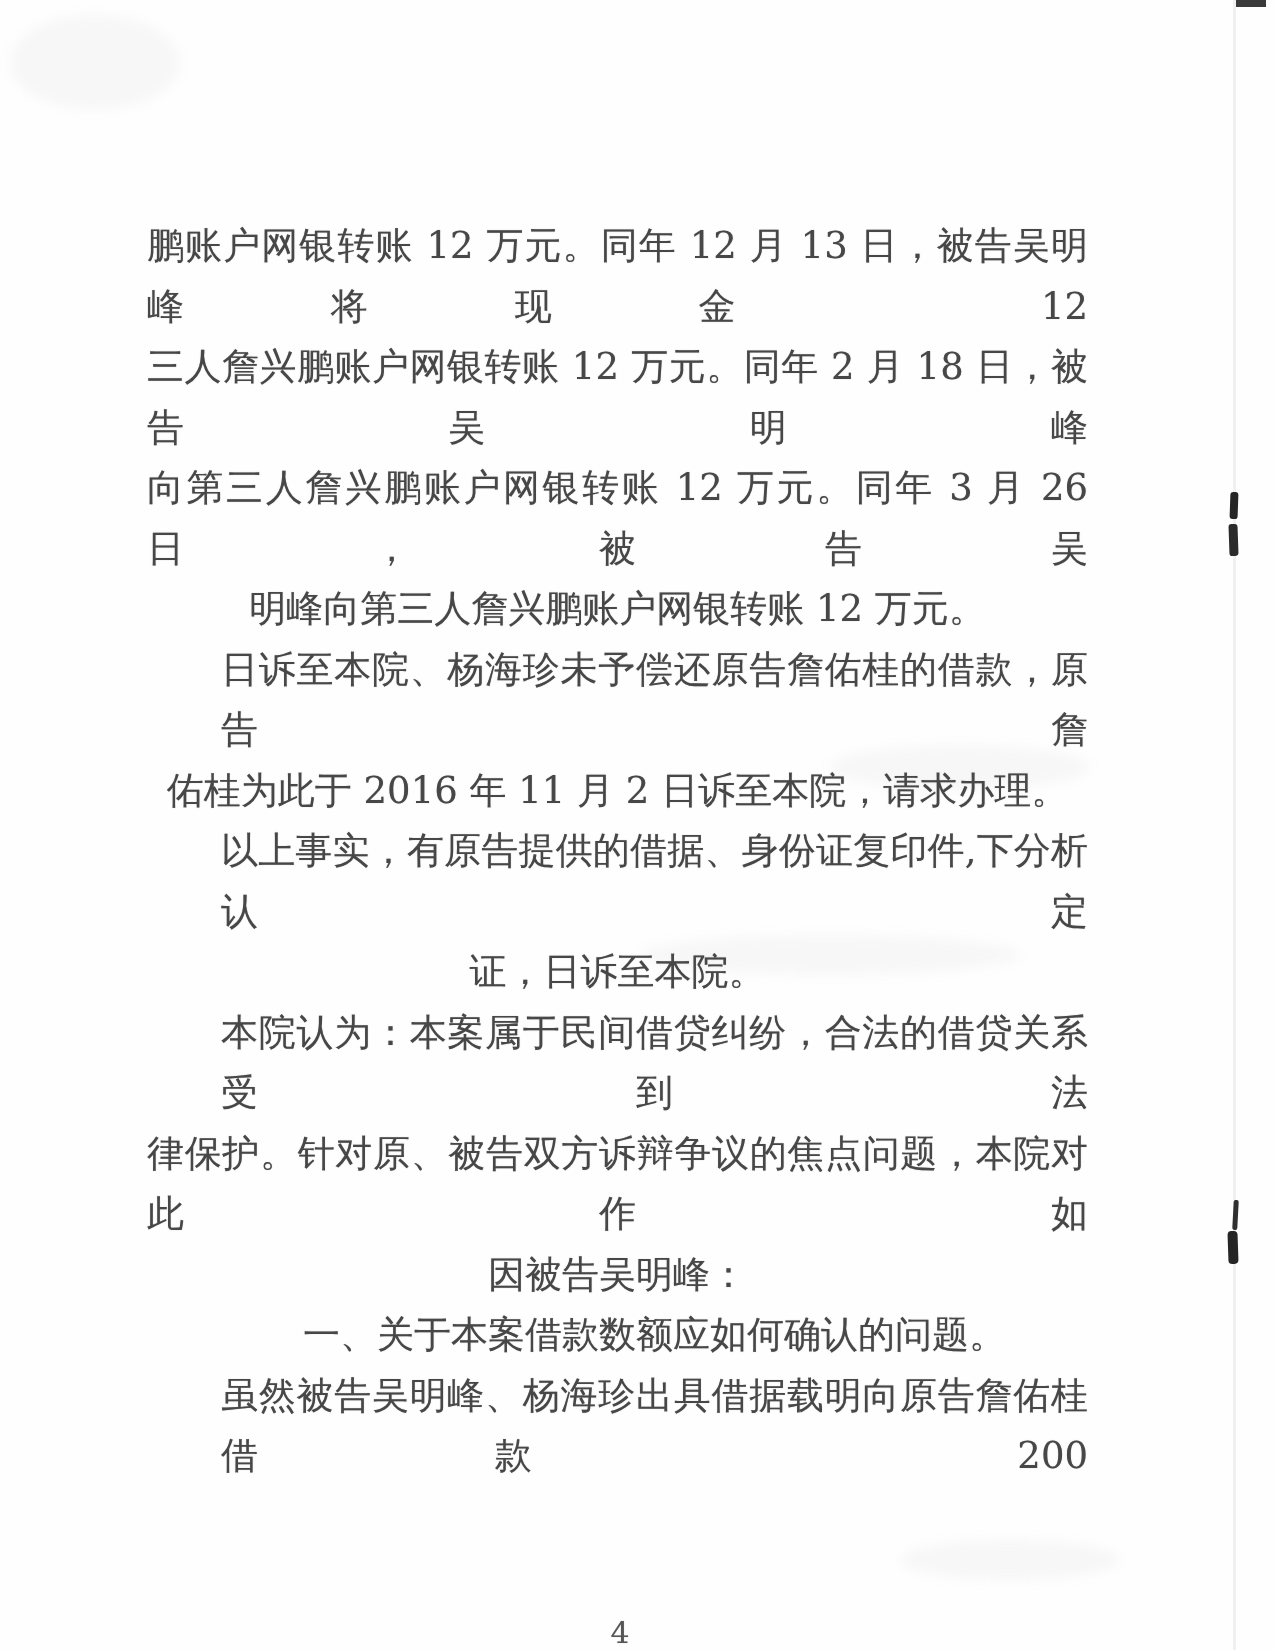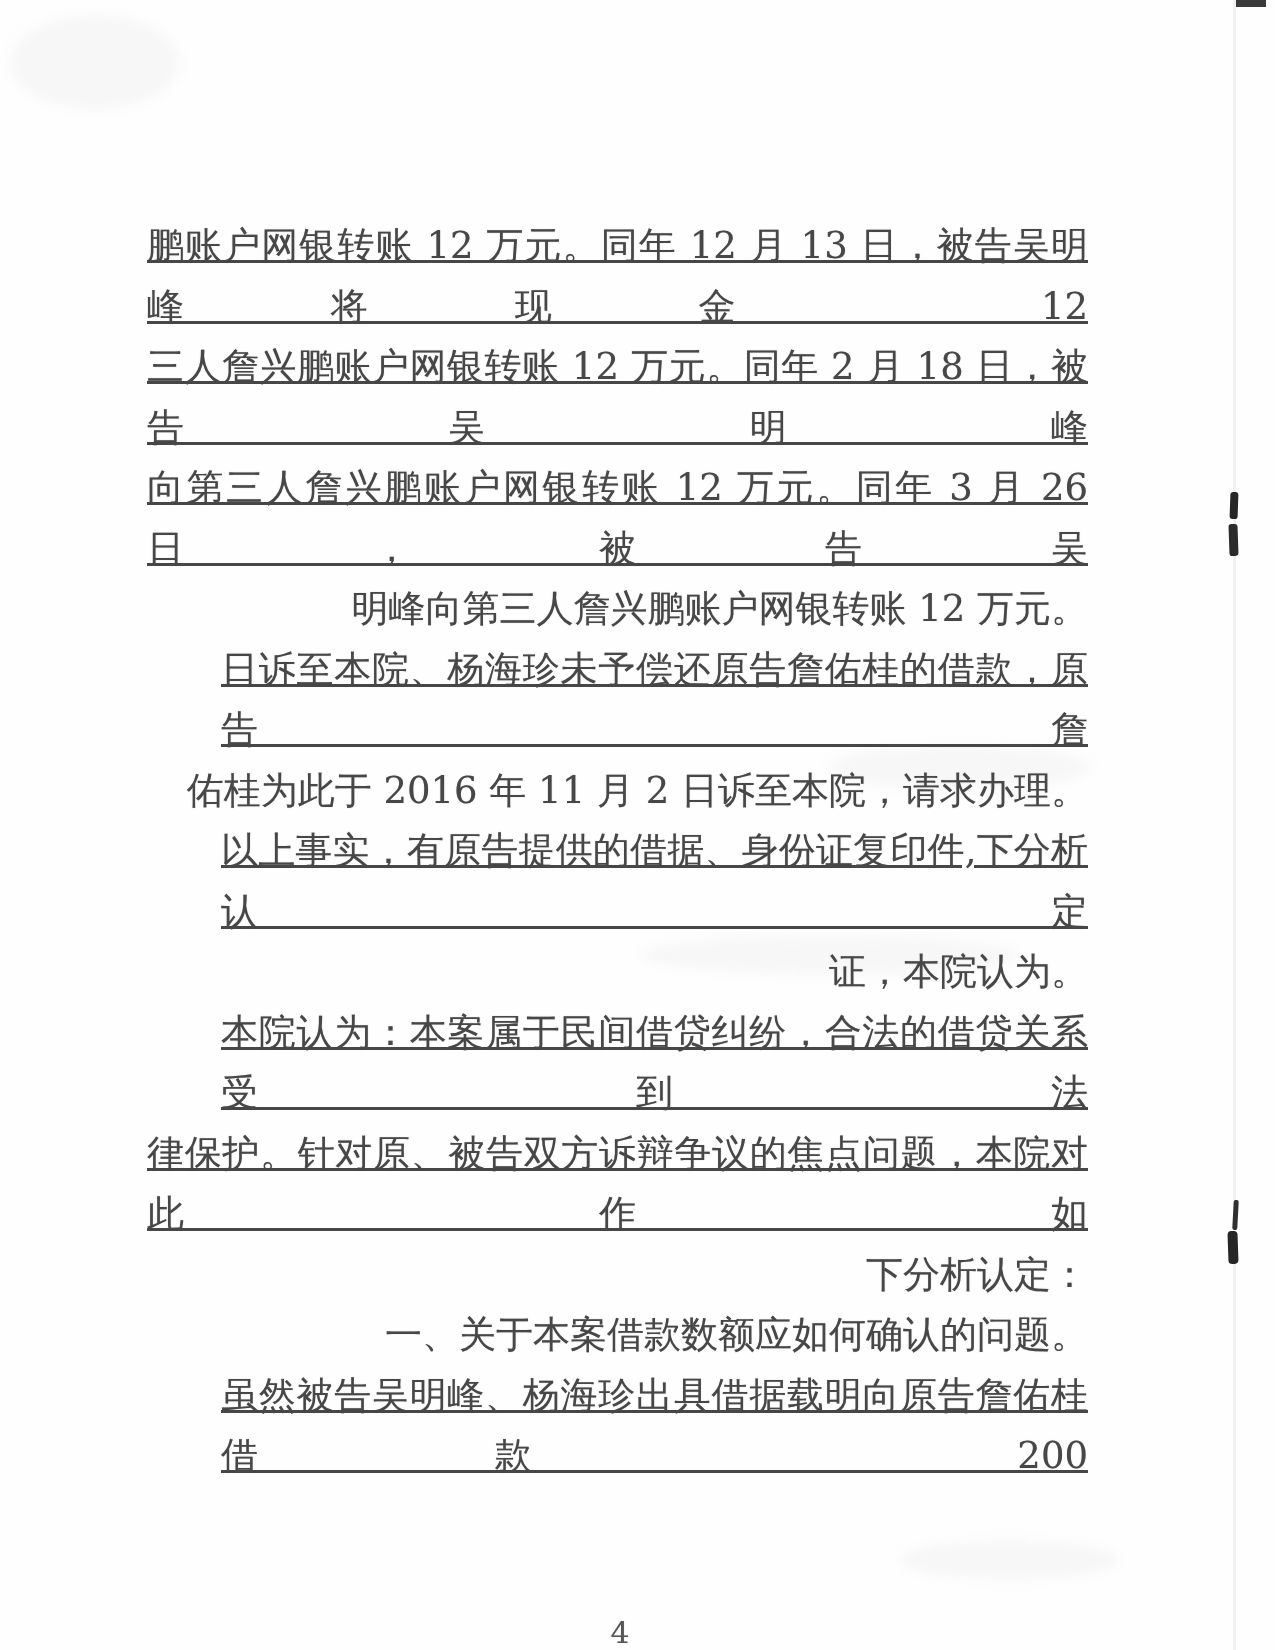--- a/index.html
+++ b/index.html
@@ -21,27 +21,26 @@
     left: 147px;
     top: 216px;
     width: 941px;
     color: #474747;
     font-size: 37px;
     line-height: 60.5px;
     text-shadow: 0 0 1px rgba(70,70,70,0.45);
   }
   .line {
     white-space: nowrap;
-    text-align: right;
+    text-align: center;
   }
   .line.full {
     white-space: normal;
     text-align: justify;
     text-align-last: justify;
-    text-decoration: underline;
   }
   .line.indent { padding-left: 74px; }
   
   .pagenum {
     position: absolute;
     left: 570px;
     top: 1615px;
     width: 100px;
     text-align: center;
     font-size: 30px;
@@ -107,24 +106,24 @@
   <div class="smudge smudge-mid3"></div>
 
   <div class="textblock">
     <div class="line full">鹏账户网银转账 12 万元。同年 12 月 13 日，被告吴明峰将现金 12</div>
     <div class="line full">三人詹兴鹏账户网银转账 12 万元。同年 2 月 18 日，被告吴明峰</div>
     <div class="line full">向第三人詹兴鹏账户网银转账 12 万元。同年 3 月 26 日，被告吴</div>
     <div class="line">明峰向第三人詹兴鹏账户网银转账 12 万元。</div>
     <div class="line full indent">日诉至本院、杨海珍未予偿还原告詹佑桂的借款，原告詹</div>
     <div class="line">佑桂为此于 2016 年 11 月 2 日诉至本院，请求办理。</div>
     <div class="line full indent">以上事实，有原告提供的借据、身份证复印件,下分析认定</div>
-    <div class="line">证，本院认为。</div>
+    <div class="line">证，日诉至本院。</div>
     <div class="line full indent">本院认为：本案属于民间借贷纠纷，合法的借贷关系受到法</div>
     <div class="line full">律保护。针对原、被告双方诉辩争议的焦点问题，本院对此作如</div>
-    <div class="line">下分析认定：</div>
+    <div class="line">因被告吴明峰：</div>
     <div class="line indent">一、关于本案借款数额应如何确认的问题。</div>
     <div class="line full indent">虽然被告吴明峰、杨海珍出具借据载明向原告詹佑桂借款 200</div>
 
   </div>
 
   <div class="pagenum">4</div>
 
 </div>
 
 </body></html>

